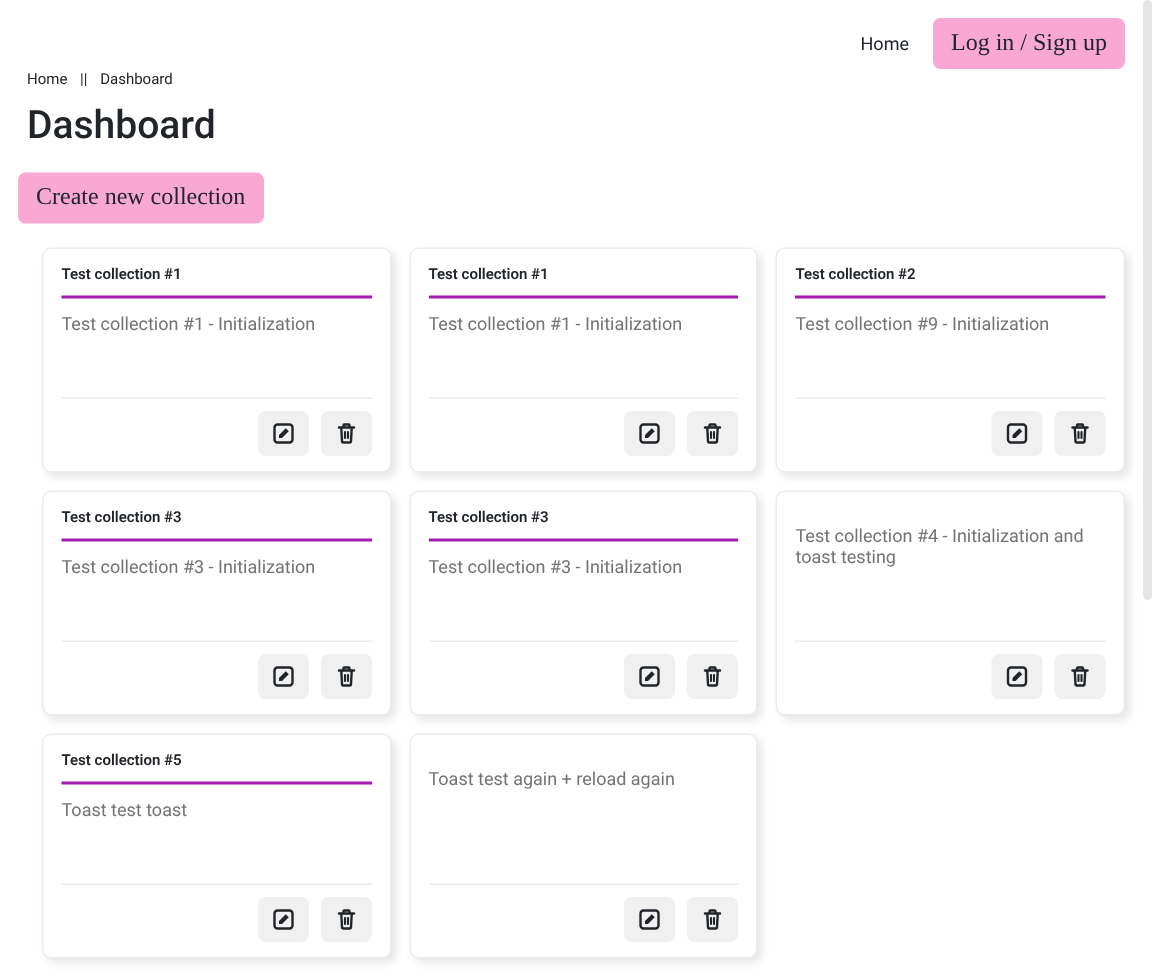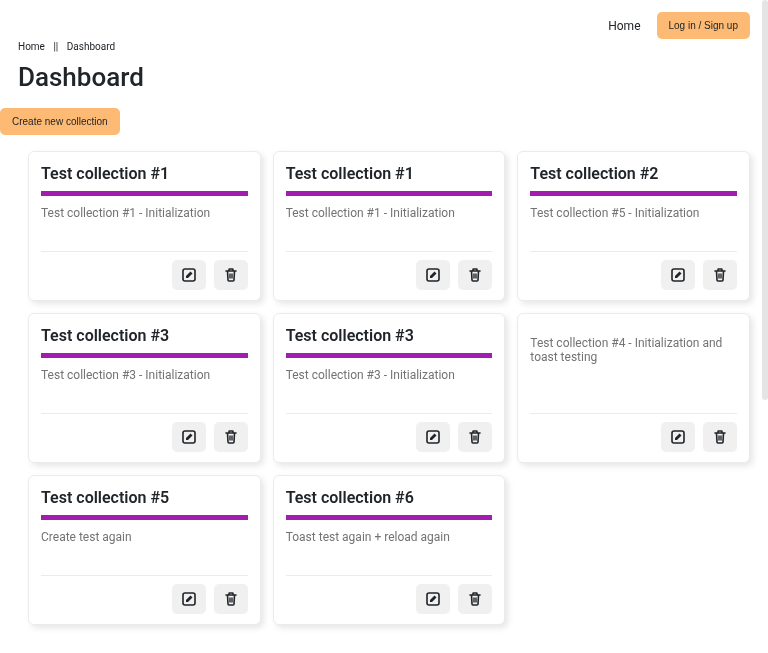--- a/index.html
+++ b/index.html
@@ -1,42 +1,42 @@
 <!DOCTYPE html>
 <html><head>
 <meta charset="utf-8">
 <style>
   * { box-sizing: border-box; margin: 0; padding: 0; }
   html, body { width: 768px; height: 653px; font-family: -apple-system, BlinkMacSystemFont, "Segoe UI", Roboto, Arial, sans-serif; background: #fff; color: #212529; }
   body { position: relative; overflow-y: auto; }
 
   .topbar { display: flex; justify-content: flex-end; align-items: center; padding: 12px 18px 0 18px; gap: 16px; }
   .nav-link { font-size: 12px; color: #212529; cursor: pointer; }
-  .btn { background: #fdba74; border: none; border-radius: 5px; padding: 8px 12px; font-size: 10px; cursor: pointer; color: #212529; }
+  .btn { background: #f9a8d4; border: none; border-radius: 5px; padding: 8px 12px; font-size: 16px; cursor: pointer; color: #212529; font-family: Liberation Serif, serif; }
 
   .breadcrumb { padding: 2px 18px 0 18px; font-size: 10px; color: #212529; }
   .breadcrumb .sep { margin: 0 6px; color: #212529; }
   .breadcrumb span { cursor: pointer; }
 
   .page-title { padding: 10px 18px 0 18px; font-size: 26px; font-weight: 500; color: #212529; }
 
-  .create-row { padding: 16px 18px 4px 0; }
+  .create-row { padding: 16px 18px 4px 0; margin-left: 12px; }
 
   .grid { display: grid; grid-template-columns: repeat(3, 1fr); gap: 12px; padding: 12px 18px 18px 28px; }
   .card {
     background: #fff;
     border: 1px solid #e9ecef;
     border-radius: 6px;
     padding: 12px 12px 10px 12px;
     box-shadow: 3px 3px 6px rgba(0,0,0,0.10);
     display: flex;
     flex-direction: column;
     min-height: 150px;
   }
-  .card-title { font-size: 16px; font-weight: 600; color: #212529; padding-bottom: 8px; border-bottom: 5px solid #a21caf; cursor: pointer; }
+  .card-title { font-size: 10px; font-weight: 600; color: #212529; padding-bottom: 8px; border-bottom: 2px solid #a21caf; cursor: pointer; }
   .card-desc { font-size: 12px; color: #737373; padding-top: 10px; flex: 1; }
   .card-actions { border-top: 1px solid #e9ecef; padding-top: 8px; display: flex; justify-content: flex-end; gap: 8px; }
   .icon-btn { width: 34px; height: 30px; background: #f0f0f0; border: none; border-radius: 5px; display: flex; align-items: center; justify-content: center; cursor: pointer; color: #212529; }
   .icon-btn svg { width: 16px; height: 16px; }
 
   
   .scroll-track { position: fixed; top: 0; right: 0; width: 6px; height: 100%; background: transparent; }
   .scroll-thumb { position: absolute; top: 0; right: 0; width: 6px; height: 400px; background: rgba(0,0,0,0.10); border-radius: 3px; }
 </style>
 </head>
@@ -87,21 +87,21 @@
         </button>
         <button class="icon-btn">
           <svg viewBox="0 0 16 16">
             <use href="#svg-trash"></use>
           </svg>
         </button>
       </div>
     </div>
     <div class="card">
       <div class="card-title">Test collection #2</div>
-      <div class="card-desc">Test collection #5 - Initialization</div>
+      <div class="card-desc">Test collection #9 - Initialization</div>
       <div class="card-actions">
         <button class="icon-btn">
           <svg viewBox="0 0 16 16">
             <use href="#svg-pen-square"></use>
           </svg>
         </button>
         <button class="icon-btn">
           <svg viewBox="0 0 16 16">
             <use href="#svg-trash"></use>
           </svg>
@@ -150,36 +150,35 @@
         </button>
         <button class="icon-btn">
           <svg viewBox="0 0 16 16">
             <use href="#svg-trash"></use>
           </svg>
         </button>
       </div>
     </div>
     <div class="card">
       <div class="card-title">Test collection #5</div>
-      <div class="card-desc">Create test again</div>
-      <div class="card-actions">
-        <button class="icon-btn">
-          <svg viewBox="0 0 16 16">
-            <use href="#svg-pen-square"></use>
-          </svg>
-        </button>
-        <button class="icon-btn">
-          <svg viewBox="0 0 16 16">
-            <use href="#svg-trash"></use>
-          </svg>
-        </button>
-      </div>
-    </div>
-    <div class="card">
-      <div class="card-title">Test collection #6</div>
+      <div class="card-desc">Toast test toast</div>
+      <div class="card-actions">
+        <button class="icon-btn">
+          <svg viewBox="0 0 16 16">
+            <use href="#svg-pen-square"></use>
+          </svg>
+        </button>
+        <button class="icon-btn">
+          <svg viewBox="0 0 16 16">
+            <use href="#svg-trash"></use>
+          </svg>
+        </button>
+      </div>
+    </div>
+    <div class="card">
       <div class="card-desc">Toast test again + reload again</div>
       <div class="card-actions">
         <button class="icon-btn">
           <svg viewBox="0 0 16 16">
             <use href="#svg-pen-square"></use>
           </svg>
         </button>
         <button class="icon-btn">
           <svg viewBox="0 0 16 16">
             <use href="#svg-trash"></use>

